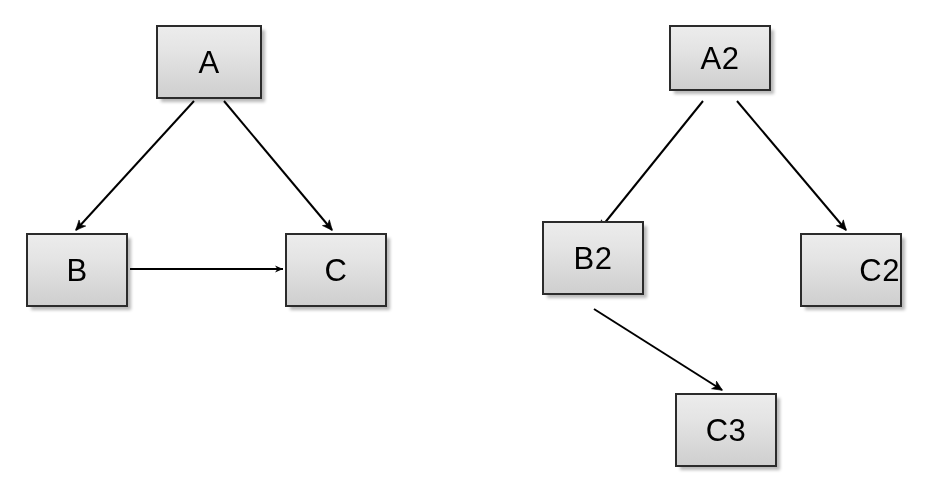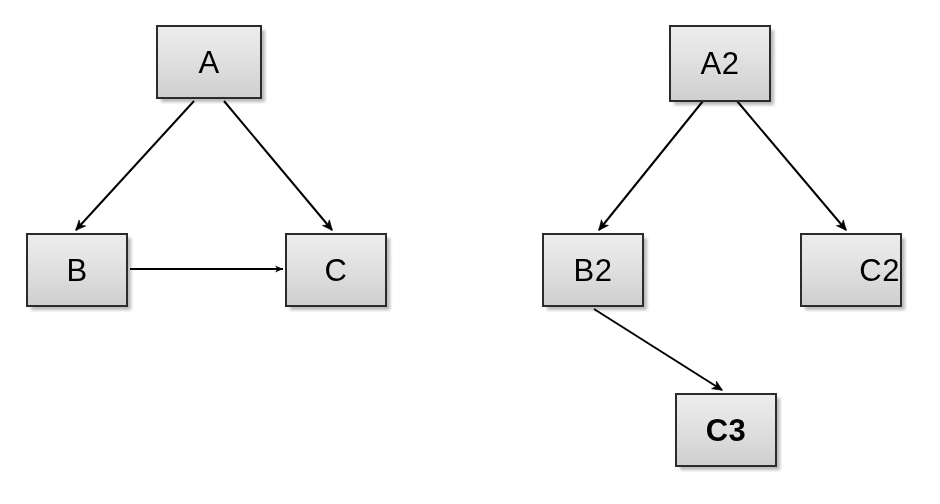--- a/index.html
+++ b/index.html
@@ -74,27 +74,27 @@
   <div id="nodes-group">
       <div class="node" style="left: 156px; top: 25px; width: 106px; height: 74px;">
         <span class="node-label">A</span>
       </div>
       <div class="node" style="left: 26px; top: 233px; width: 102px; height: 74px;">
         <span class="node-label">B</span>
       </div>
       <div class="node" style="left: 285px; top: 233px; width: 102px; height: 74px;">
         <span class="node-label">C</span>
       </div>
-      <div class="node" style="left: 669px; top: 25px; width: 102px; height: 77px;">
+      <div class="node" style="left: 669px; top: 25px; width: 102px; height: 66px;">
         <span class="node-label">A2</span>
       </div>
-      <div class="node" style="left: 542px; top: 233px; width: 102px; height: 74px; justify-content: center;">
+      <div class="node" style="left: 542px; top: 221px; width: 102px; height: 74px; justify-content: center;">
         <span class="node-label">B2</span>
       </div>
       <div class="node" style="left: 800px; top: 233px; width: 102px; height: 74px; justify-content: flex-end;">
         <span class="node-label">C2</span>
       </div>
-      <div class="node" style="left: 675px; top: 393px; width: 102px; height: 74px; font-weight: bold;">
+      <div class="node" style="left: 675px; top: 393px; width: 102px; height: 74px;">
         <span class="node-label">C3</span>
       </div>
     </div>
 
 </div>
 
 </body></html>

